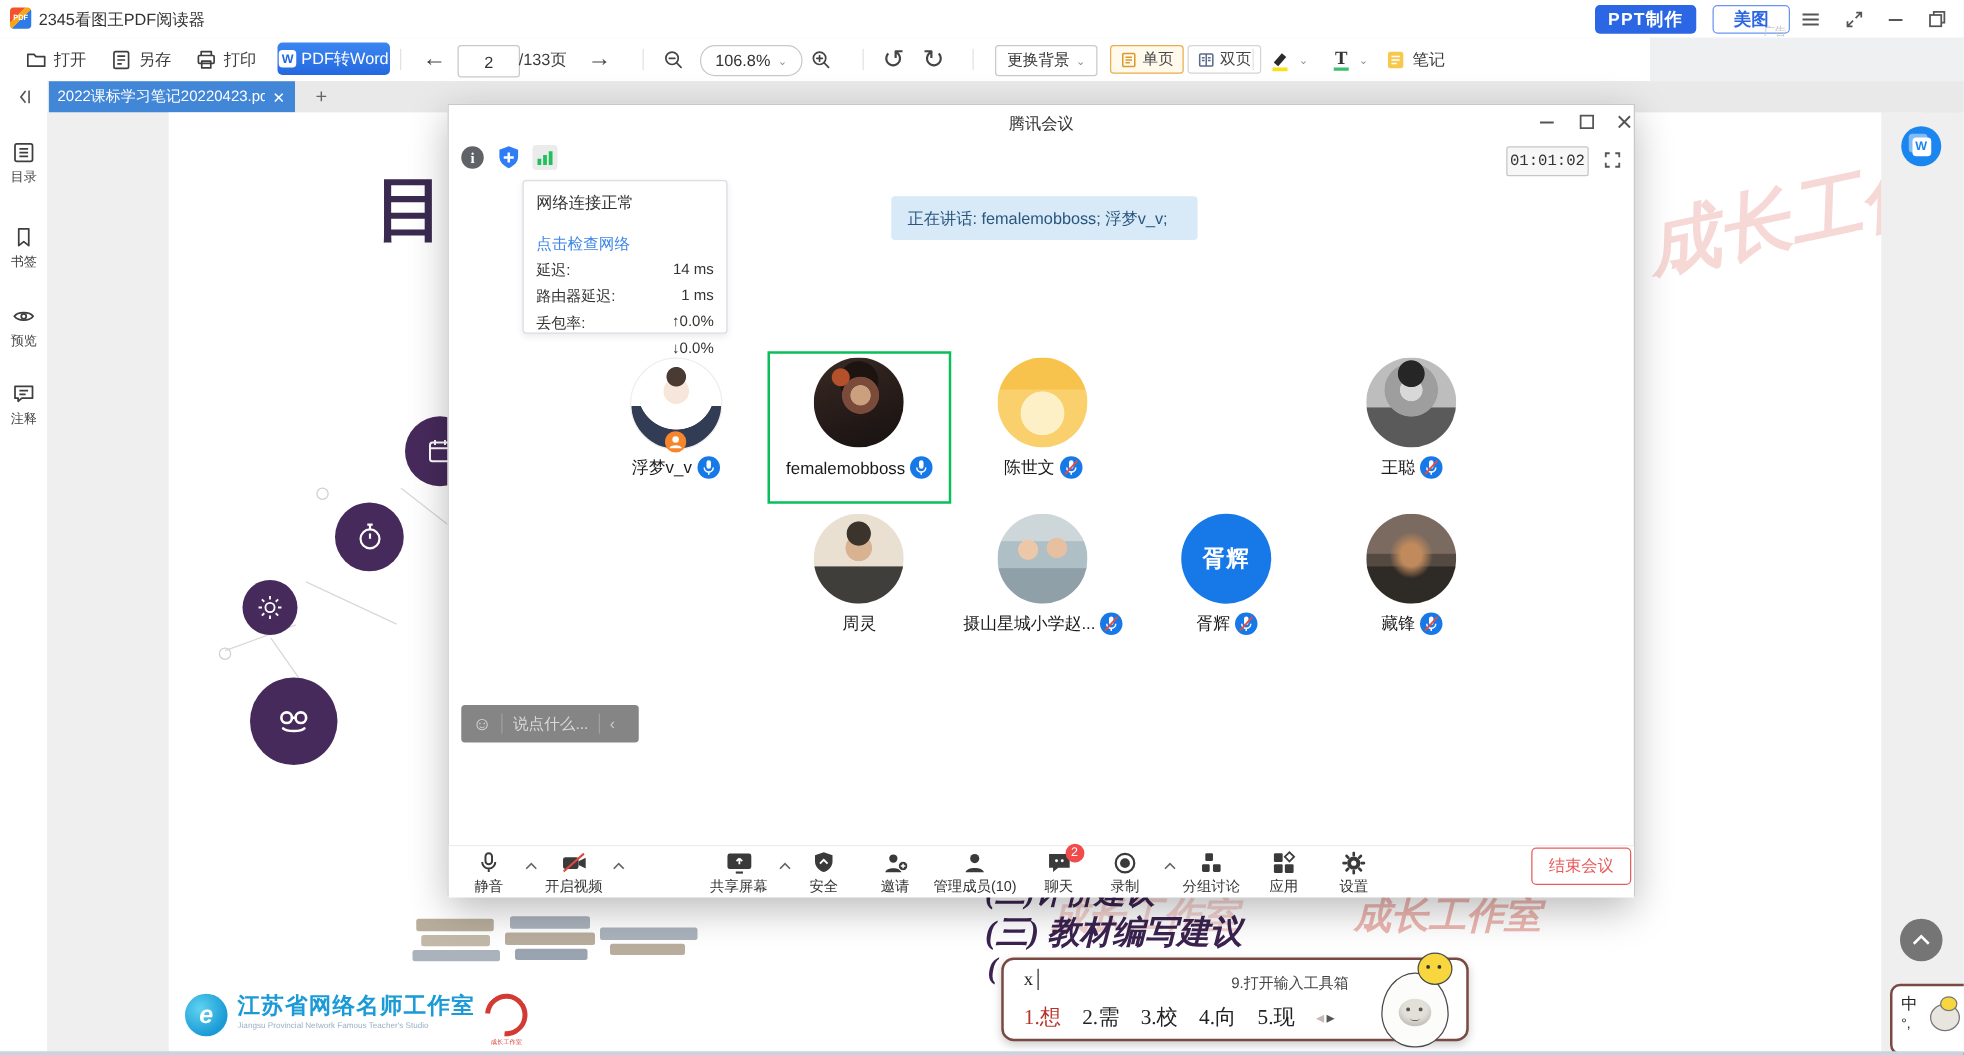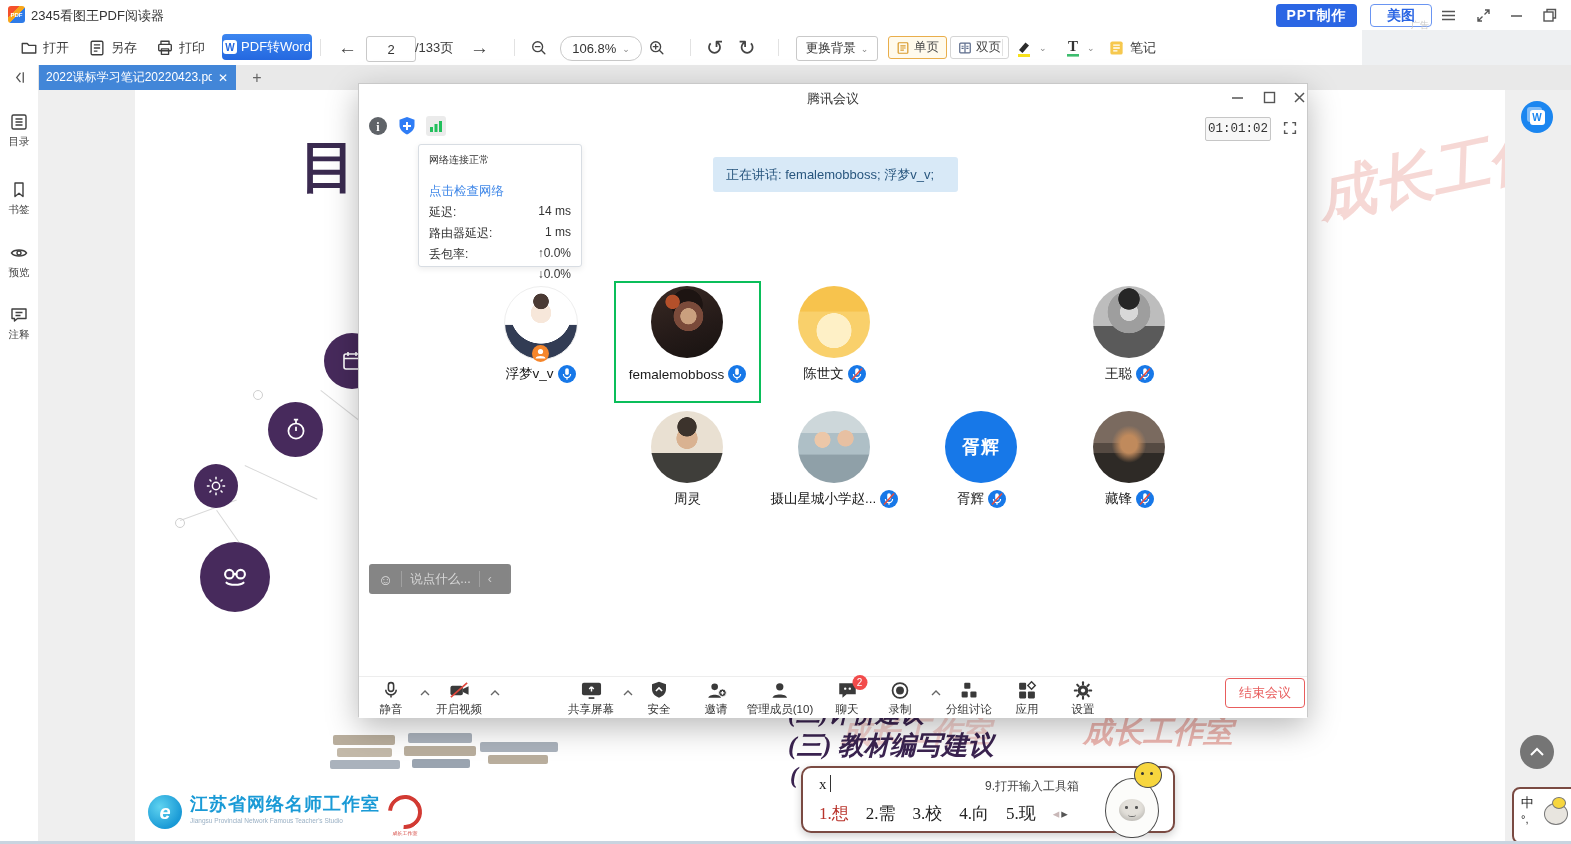--- a/index.html
+++ b/index.html
@@ -16,21 +16,21 @@
     color:#fff;font-size:6px;font-weight:bold;display:flex;align-items:center;justify-content:center;}
   .apptitle{position:absolute;left:31px;top:7px;font-size:13px;color:#333;}
   .btn-ppt{position:absolute;left:1276px;top:4px;width:81px;height:23px;background:#2b66e4;border-radius:4px;
     color:#fff;font-weight:bold;font-size:14px;display:flex;align-items:center;justify-content:center;letter-spacing:1px;}
   .btn-meitu{position:absolute;left:1370px;top:4px;width:60px;height:21px;background:#fff;border:1.5px solid #6a95f2;
     border-radius:4px;color:#2b66e4;font-weight:bold;font-size:14px;display:flex;align-items:center;justify-content:center;}
   .adlabel{position:absolute;left:1411px;top:19px;font-size:9px;color:#c9c9c9;}
   .winicon{position:absolute;top:7px;width:17px;height:17px;color:#555;}
 
   
-  .toolbar{position:absolute;left:0;top:30px;width:1320px;height:35px;background:#fff;border-bottom:1px solid #e6e6e6;padding-left:42px;}
+  .toolbar{position:absolute;left:0;top:30px;width:1320px;height:35px;background:#fff;border-bottom:1px solid #e6e6e6;}
   .titem{position:absolute;top:0;height:35px;display:flex;align-items:center;gap:5px;font-size:13px;color:#3a3a3a;}
   .tsep{position:absolute;top:9px;width:1px;height:17px;background:#e2e2e2;}
   .btn-p2w{position:absolute;left:222px;top:4px;width:90px;height:26px;background:linear-gradient(180deg,#3c86f0,#2468e0);
     border-radius:4px;color:#fff;font-size:13px;display:flex;align-items:center;justify-content:center;gap:4px;}
   .wbadge{width:14px;height:14px;background:#fff;border-radius:3px;color:#2468e0;font-size:10px;font-weight:bold;
     display:flex;align-items:center;justify-content:center;}
   .pageinput{position:absolute;left:366px;top:6px;width:44px;height:22px;border:1px solid #c9c9c9;border-radius:3px;
     text-align:center;font-size:13px;color:#333;font-family:"Liberation Sans",sans-serif;}
   .zoombox{position:absolute;left:560px;top:6px;width:80px;height:23px;border:1px solid #c9c9c9;border-radius:12px;
     display:flex;align-items:center;justify-content:center;gap:6px;font-size:13px;color:#333;}
@@ -490,21 +490,21 @@
       </div>
     <div class="timerbox">01:01:02</div>
     <div class="abs" style="left:922px;top:8px">
       <svg width="18" height="18" viewBox="0 0 20 20" fill="none" stroke="#555" stroke-width="1.6">
           <path d="M4 7.5V4h3.5M12.5 4H16v3.5M16 12.5V16h-3.5M7.5 16H4v-3.5"></path>
         </svg>
       </div>
   </div>
 
   <div class="netpanel">
-    <div style="font-size:10px;color:#333">网络连接正常</div>
+    <div style="font-size:13px;color:#333">网络连接正常</div>
     <div style="font-size:12.5px;color:#3f87e8;margin-top:16px">点击检查网络</div>
     <div class="nrow">
         <span>延迟:</span>
         <span>14 ms</span>
       </div>
     <div class="nrow">
         <span>路由器延迟:</span>
         <span>1 ms</span>
       </div>
     <div class="nrow">

